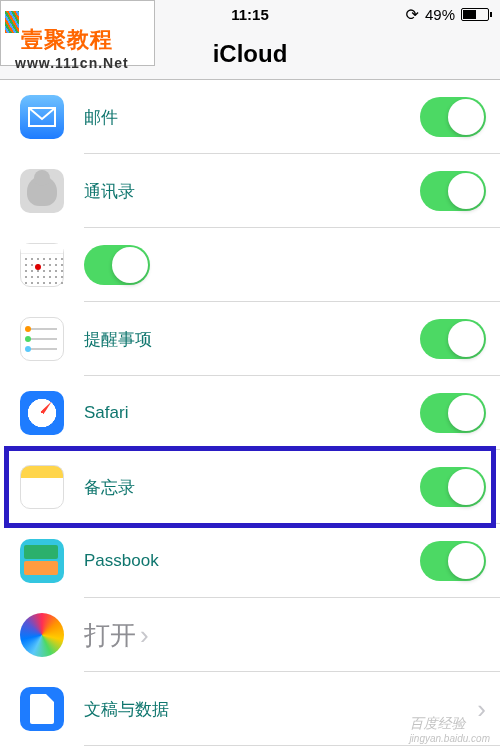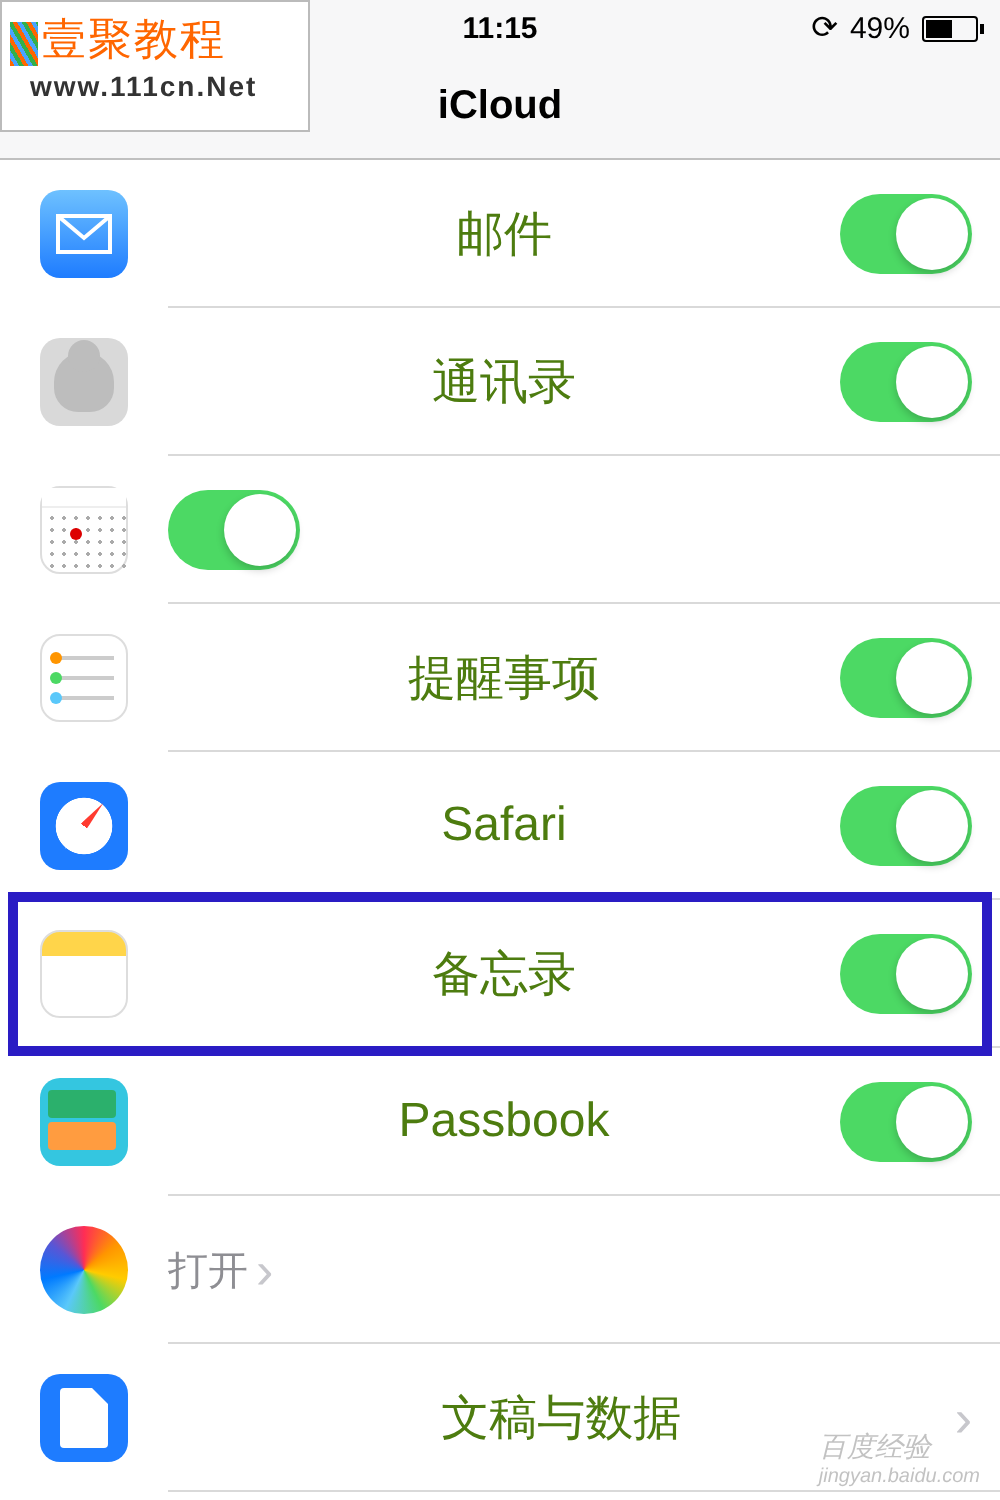--- a/index.html
+++ b/index.html
@@ -46,21 +46,21 @@
     color: #007aff;
     font-size: 22px;
     padding-left: 6px;
     gap: 2px;
   }
   .back-chevron { font-size: 30px; line-height: 1; }
   .nav-title {
     position: absolute;
     left: 50%;
     transform: translateX(-50%);
-    font-size: 20px;
+    font-size: 24px;
     font-weight: 600;
   }
   .content { background: #fff; }
   .row {
     display: flex;
     align-items: center;
     height: 74px;
     padding: 0 14px 0 20px;
     position: relative;
   }
@@ -73,60 +73,60 @@
   }
   .app-icon {
     width: 44px; height: 44px;
     border-radius: 10px;
     margin-right: 20px;
     flex-shrink: 0;
     display: flex;
     align-items: center;
     justify-content: center;
   }
-  .row-label { font-size: 24px; color: #4d7c0f; flex: 1; text-align: center; }
+  .row-label { font-size: 17px; color: #0f766e; flex: 1; }
   .toggle {
     width: 66px; height: 40px;
     background: #4cd964;
     border-radius: 20px;
     position: relative;
   }
   .toggle::after {
     content: "";
     position: absolute;
     right: 2px; top: 2px;
     width: 36px; height: 36px;
     background: #fff;
     border-radius: 50%;
     box-shadow: 0 2px 4px rgba(0,0,0,0.2);
   }
-  .detail { color: #8e8e93; font-size: 20px; margin-right: 4px; }
+  .detail { color: #8e8e93; font-size: 26px; margin-right: 4px; }
   .chevron { color: #c7c7cc; font-size: 26px; }
   .highlight {
     position: absolute;
     border: 5px solid #2a1cc4;
     pointer-events: none;
     left: 4px; right: 4px;
     height: 82px;
   }
   .watermark-tl {
     position: absolute;
     top: 0; left: 0;
     width: 155px; height: 66px;
     background: #fff;
     border: 1px solid #bbb;
     font-size: 12px;
     z-index: 50;
   }
   .watermark-tl .wl-main {
     font-size: 22px;
-    font-weight: normal;
+    font-weight: bold;
     color: #ff6600;
     margin-left: 20px;
-    padding-top: 4px;
+    padding-top: 24px;
     letter-spacing: 1px;
   }
   .watermark-tl .wl-sub {
     font-size: 14px;
     color: #333;
     margin-left: 14px;
     letter-spacing: 1px;
     font-weight: bold;
   }
   .watermark-tl .stripes {

